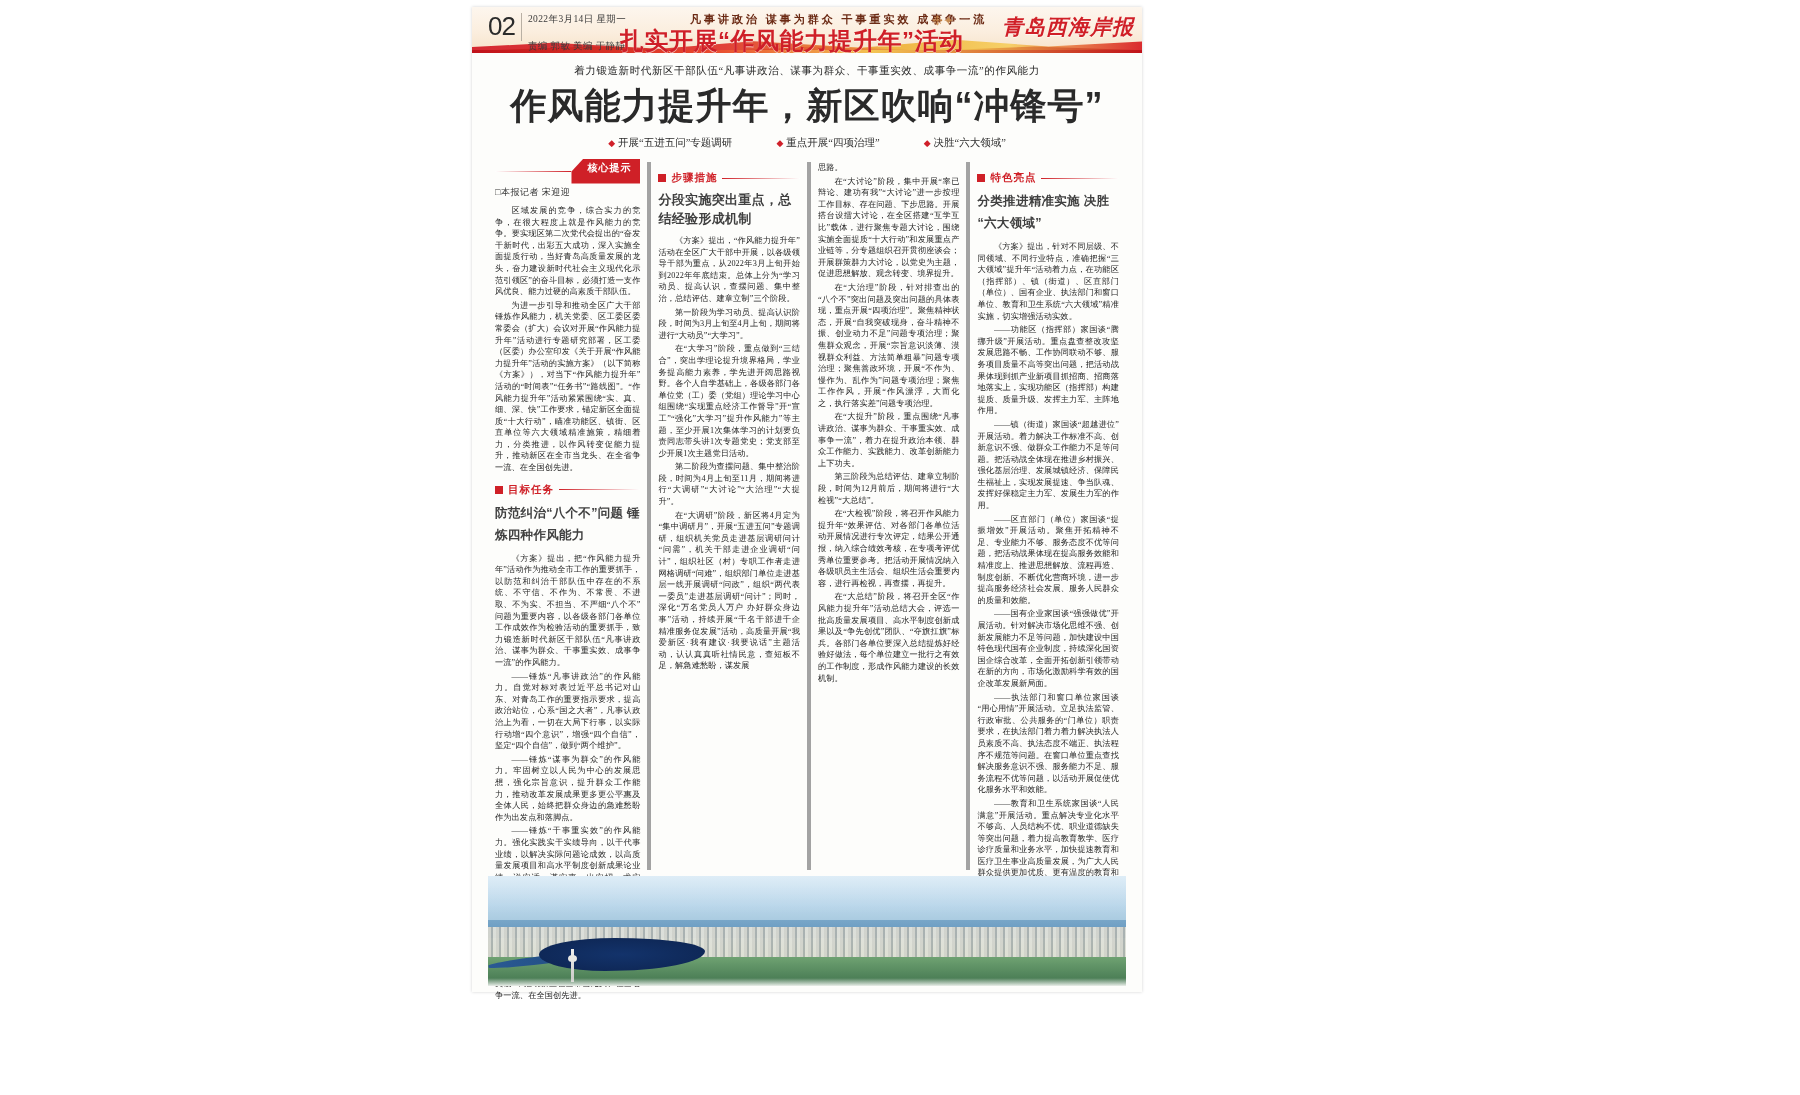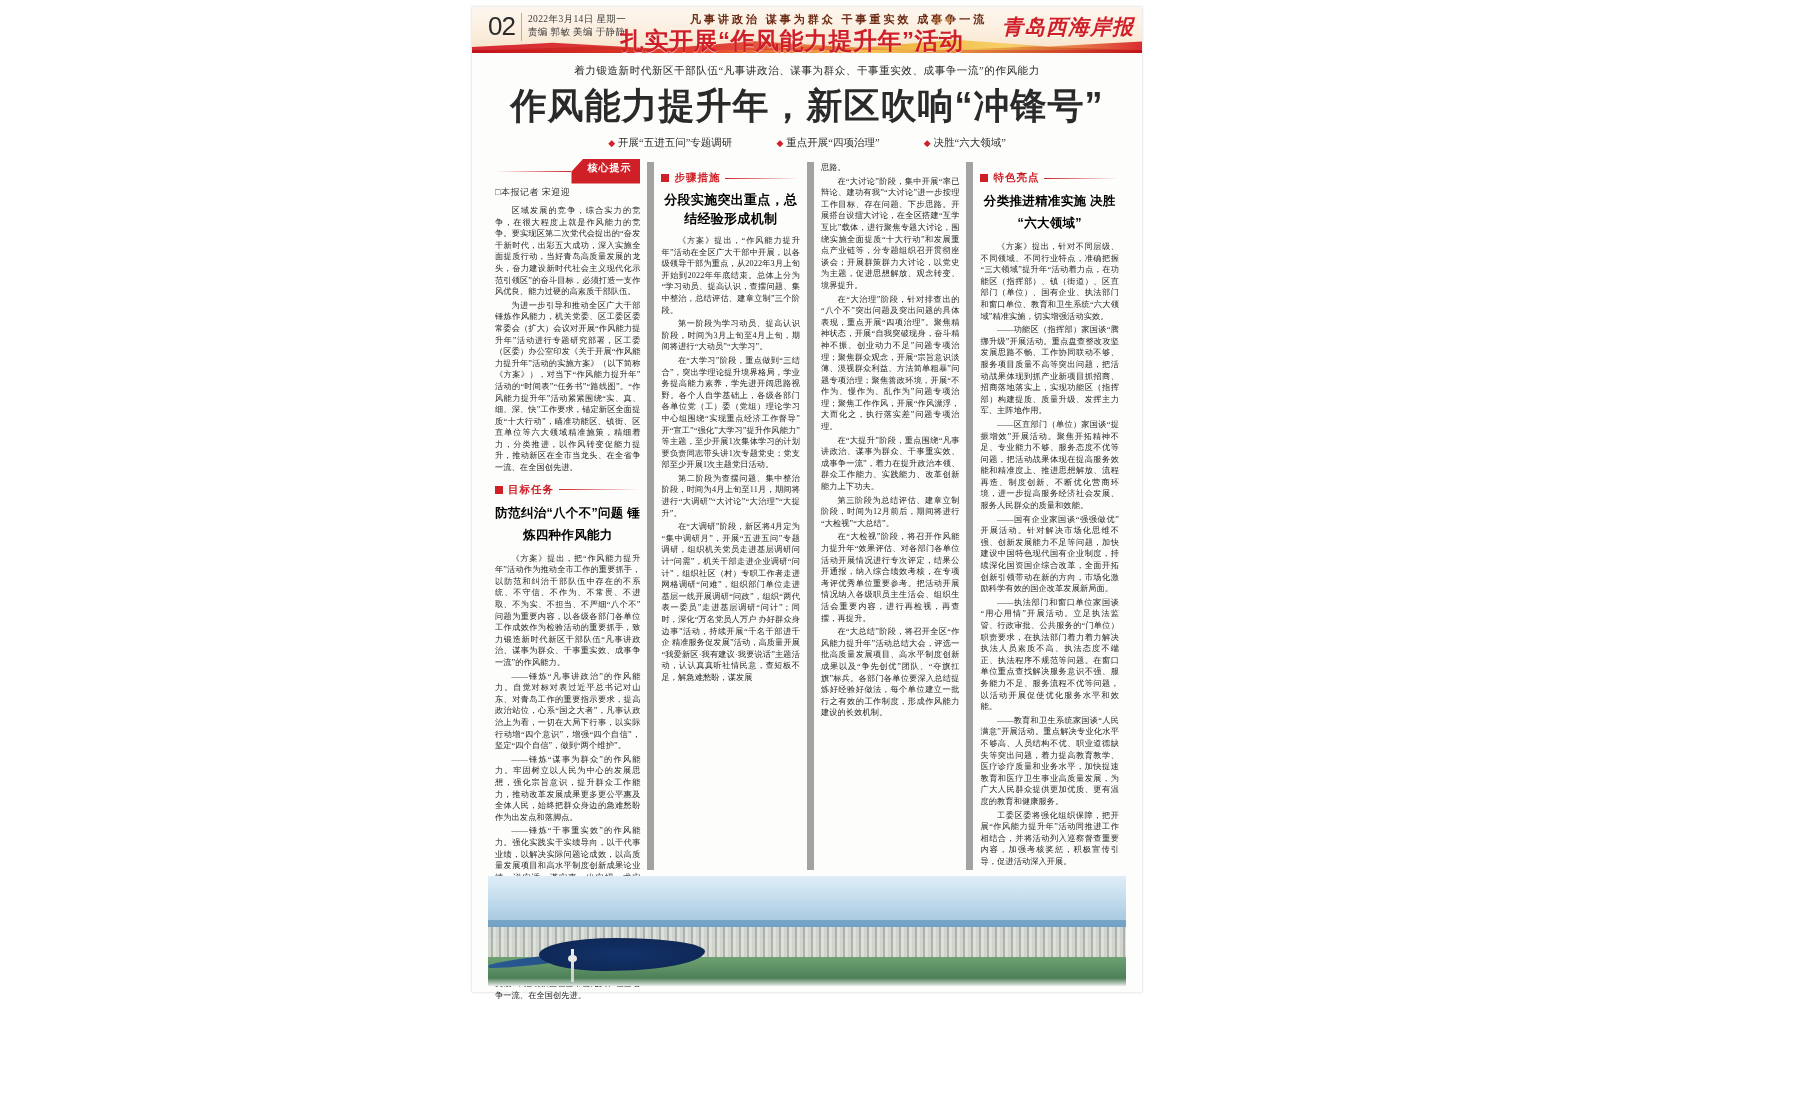--- a/index.html
+++ b/index.html
@@ -38,21 +38,21 @@
     opacity:.9;
   }
   .mh-left{
     position:absolute;left:16px;top:4px;display:flex;align-items:flex-start;gap:6px;z-index:4;
   }
   .mh-pageno{
     font-family:"Liberation Sans",sans-serif;
     font-size:26px;font-weight:400;color:#2b2b2b;line-height:30px;letter-spacing:-1px;
   }
   .mh-divider{width:1px;height:28px;background:#b9b0a4;margin-top:2px;}
-  .mh-meta{display:flex;flex-direction:column;gap:1px;padding-top:2px;}
+  .mh-meta{display:flex;flex-direction:column;gap:15px;padding-top:2px;}
   .mh-meta span{
     font-family:"Liberation Serif",serif;
     font-size:9.5px;color:#3a3a3a;line-height:12px;white-space:nowrap;letter-spacing:.4px;
   }
   .mh-slogan{
     position:absolute;left:218px;top:5px;z-index:4;
     font-size:11px;color:#6b2a14;letter-spacing:3px;font-weight:bold;white-space:nowrap;
   }
   .mh-banner{
     position:absolute;left:148px;top:18px;z-index:5;
@@ -89,43 +89,43 @@
     font-size:10.5px;color:#2d2d2d;white-space:nowrap;
   }
   .subheads .dia{color:#d0202a;margin-right:3px;font-size:9px;}
   
   .cols{
     display:flex;gap:0;padding:12px 16px 0 16px;height:720px;box-sizing:border-box;
   }
   .col{
     width:160px;padding:0 7px;box-sizing:border-box;position:relative;
   }
-  .col + .col{border-left:7px solid #a3a3a3;}
+  .col + .col{border-left:4px solid #a3a3a3;}
   
   .ribbon-wrap{position:relative;height:18px;margin-bottom:6px;display:flex;align-items:center;}
   .ribbon-line{flex:1;height:1px;background:linear-gradient(90deg,#fff,#cf2027);}
   .ribbon{
     position:relative;background:#cf2027;color:#fff;font-size:10px;font-weight:bold;
     padding:2px 9px 10px 16px;letter-spacing:1px;line-height:13px;
     clip-path:polygon(12px 0,100% 0,100% 100%,0 100%,0 52%);
   }
   .byline{
     font-size:9px;color:#333;margin:4px 0 6px 0;letter-spacing:.5px;
   }
   
   .seclabel{
     display:flex;align-items:center;gap:5px;margin:9px 0 5px 0;
   }
   .seclabel .sq{width:8px;height:8px;background:#cf2027;flex:0 0 8px;}
   .seclabel .txt{font-size:10.5px;font-weight:bold;color:#cf2027;letter-spacing:1px;white-space:nowrap;}
   .seclabel .rule{flex:1;height:1px;background:linear-gradient(90deg,#cf2027,#fff);}
   .subtitle{
     font-family:"Liberation Sans",sans-serif;
-    font-size:13px;font-weight:bold;color:#000000;line-height:19px;
-    text-align:center;letter-spacing:.3px;margin:3px 0 7px 0;
+    font-size:13px;font-weight:bold;color:#404040;line-height:19px;
+    text-align:left;letter-spacing:.3px;margin:3px 0 7px 0;
   }
   .subtitle.left2{font-size:12.5px;line-height:22px;}
   .body p{
     font-size:8.2px;line-height:11.6px;color:#1f1f1f;
     text-align:justify;text-justify:inter-ideograph;
     margin:0 0 2px 0;text-indent:2em;letter-spacing:.1px;
   }
   .body p.noind{text-indent:0;}
   
   .photo{
@@ -255,20 +255,21 @@
         <div class="seclabel">
           <span class="sq"></span>
           <span class="txt">特色亮点</span>
           <span class="rule"></span>
         </div>
         <div class="subtitle left2">分类推进精准实施
 决胜“六大领域”</div>
         <div class="body">
           <p>《方案》提出，针对不同层级、不同领域、不同行业特点，准确把握“三大领域”提升年“活动着力点，在功能区（指挥部）、镇（街道）、区直部门（单位）、国有企业、执法部门和窗口单位、教育和卫生系统“六大领域”精准实施，切实增强活动实效。</p>
           <p>——功能区（指挥部）家国谈“腾挪升级”开展活动。重点盘查整改攻坚发展思路不畅、工作协同联动不够、服务项目质量不高等突出问题，把活动战果体现到抓产业新项目抓招商、招商落地落实上，实现功能区（指挥部）构建提质、质量升级、发挥主力军、主阵地作用。</p>
+          <p>——镇（街道）家国谈“超越进位”开展活动。着力解决工作标准不高、创新意识不强、做群众工作能力不足等问题。把活动战全体现在推进乡村振兴、强化基层治理、发展城镇经济、保障民生福祉上，实现发展提速、争当队魂、发挥好保稳定主力军、发展生力军的作用。</p>
           <p>——区直部门（单位）家国谈“提振增效”开展活动。聚焦开拓精神不足、专业能力不够、服务态度不优等问题，把活动战果体现在提高服务效能和精准度上、推进思想解放、流程再造、制度创新、不断优化营商环境，进一步提高服务经济社会发展、服务人民群众的质量和效能。</p>
           <p>——国有企业家国谈“强强做优”开展活动。针对解决市场化思维不强、创新发展能力不足等问题，加快建设中国特色现代国有企业制度，持续深化国资国企综合改革，全面开拓创新引领带动在新的方向，市场化激励科学有效的国企改革发展新局面。</p>
           <p>——执法部门和窗口单位家国谈“用心用情”开展活动。立足执法监管、行政审批、公共服务的“门单位）职责要求，在执法部门着力着力解决执法人员素质不高、执法态度不端正、执法程序不规范等问题。在窗口单位重点查找解决服务意识不强、服务能力不足、服务流程不优等问题，以活动开展促使优化服务水平和效能。</p>
           <p>——教育和卫生系统家国谈“人民满意”开展活动。重点解决专业化水平不够高、人员结构不优、职业道德缺失等突出问题，着力提高教育教学、医疗诊疗质量和业务水平，加快提速教育和医疗卫生事业高质量发展，为广大人民群众提供更加优质、更有温度的教育和健康服务。</p>
           <p>工委区委将强化组织保障，把开展“作风能力提升年”活动同推进工作相结合，并将活动列入巡察督查重要内容，加强考核奖惩，积极宣传引导，促进活动深入开展。</p>
         </div>
       </div>
 
     </div>
 

